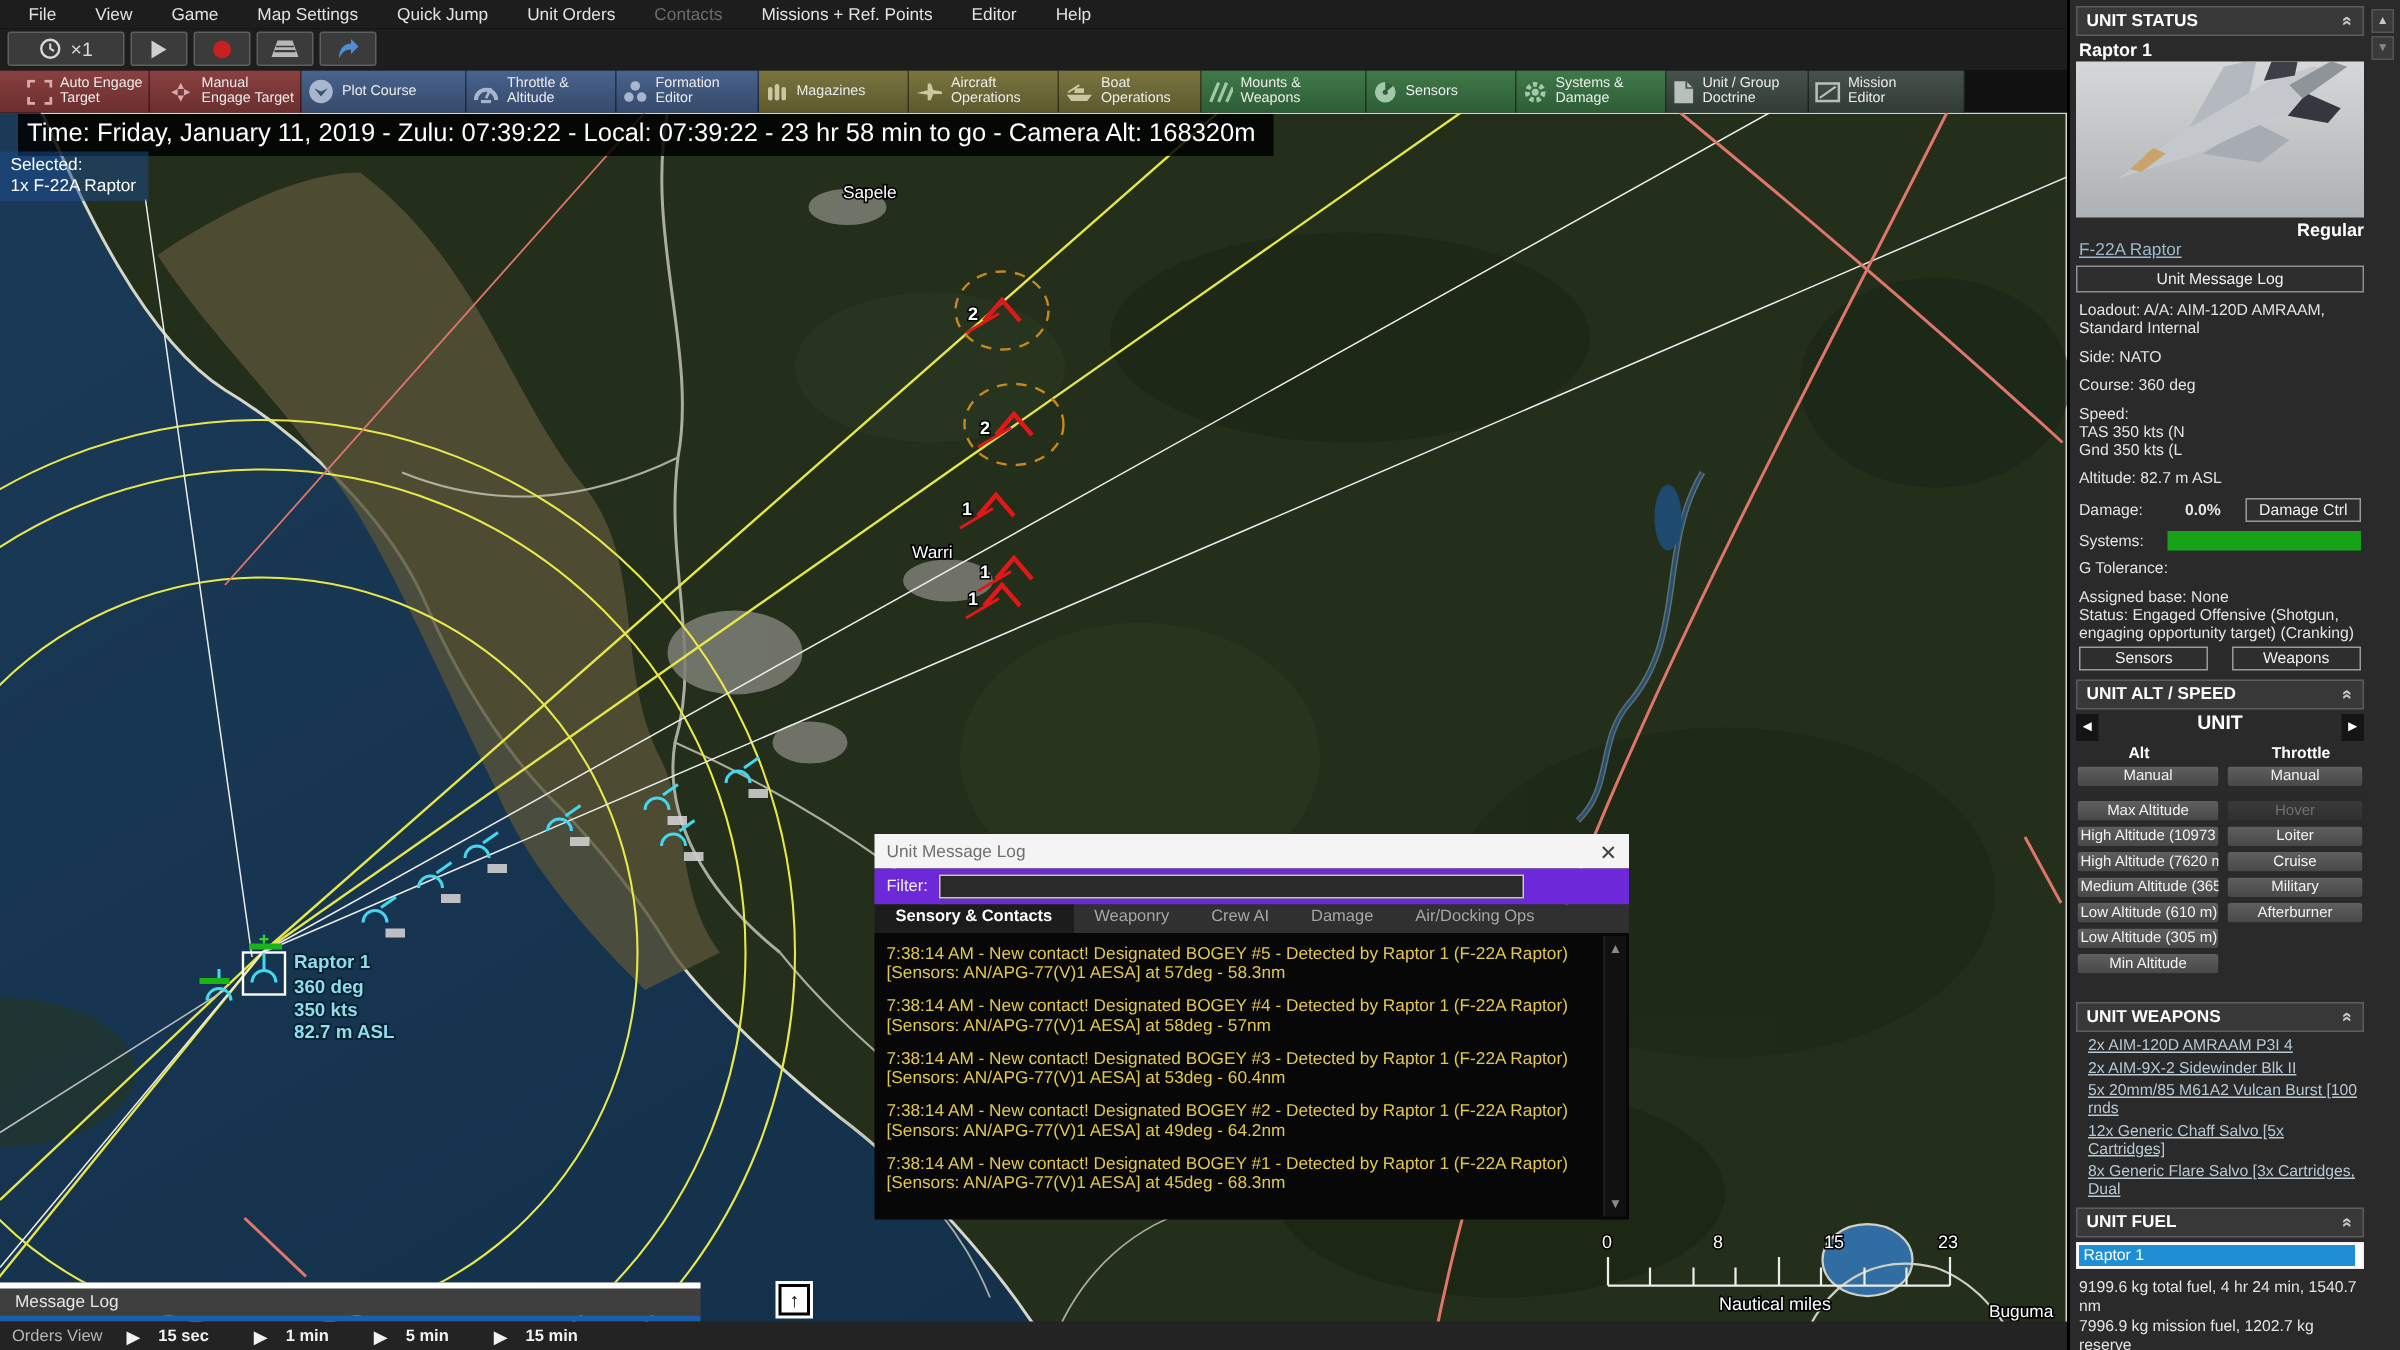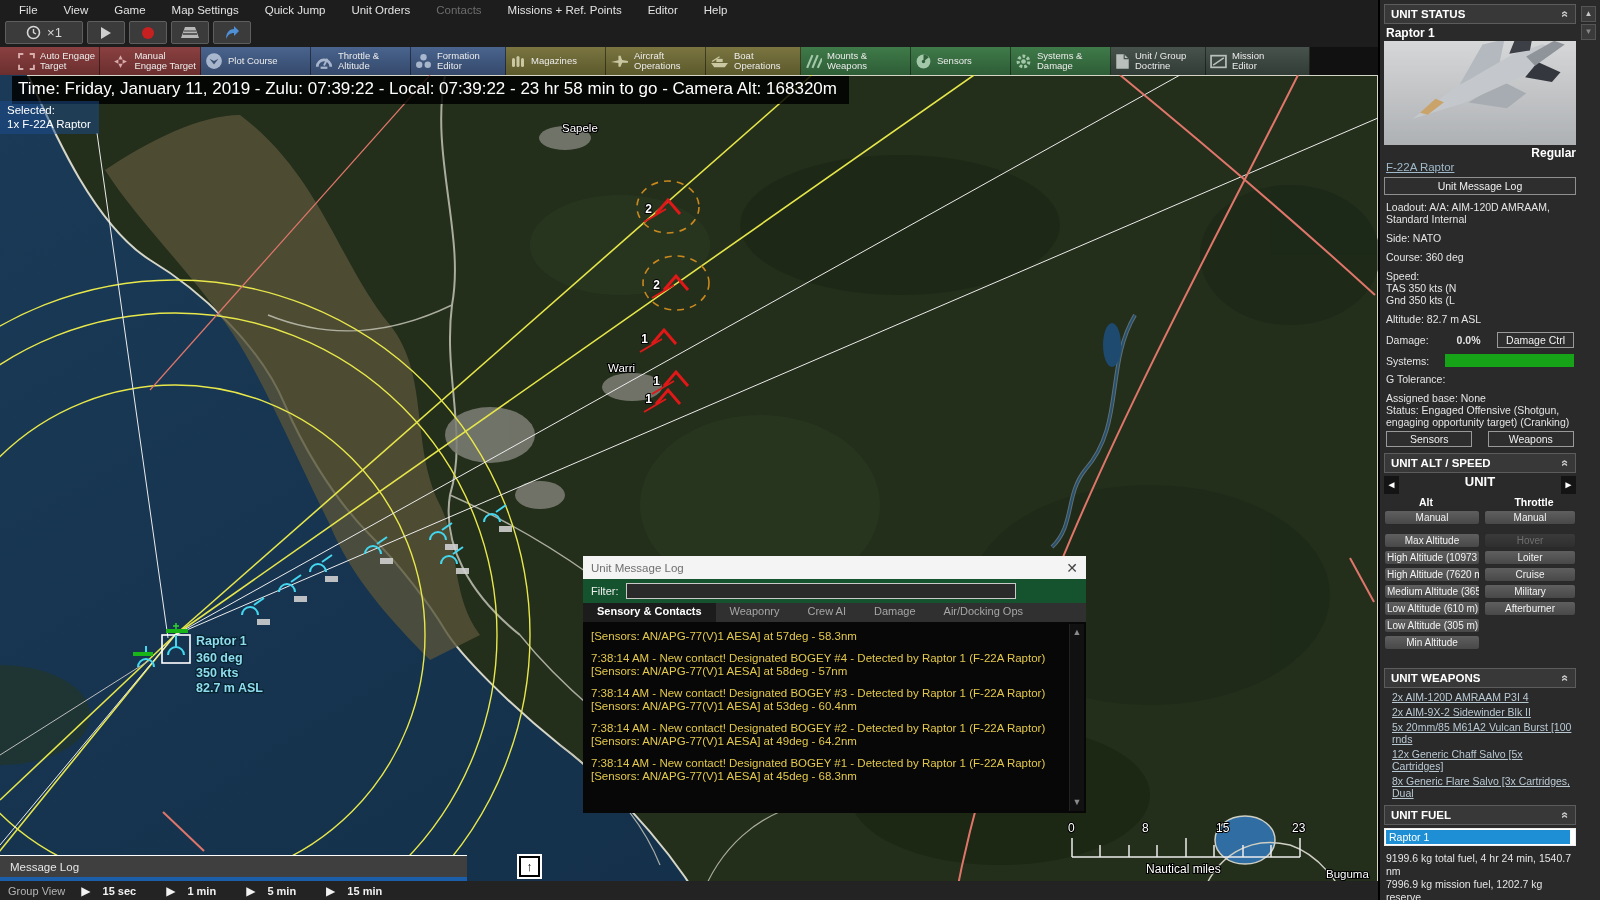--- a/index.html
+++ b/index.html
@@ -46,39 +46,39 @@
 
   
   .selbox { position:absolute; left:0; top:101px; background:rgba(28,78,146,.5);
             color:#fff; font-size:11.5px; padding:2px 8px 3px 7px; line-height:14px; }
 
   
   .dialog { position:absolute; left:583px; top:556px; width:503px; }
   .dlg-title { height:23px; background:#f4f4f4; color:#6f6f6f; font-size:11.5px;
                display:flex; align-items:center; padding:0 8px; }
   .dlg-close { margin-left:auto; color:#444; font-size:14px; line-height:14px; cursor:default; }
-  .dlg-filter { height:24px; background:#14532d; display:flex; align-items:center;
+  .dlg-filter { height:24px; background:#6d28d9; display:flex; align-items:center;
                 padding:0 70px 0 8px; gap:7px; }
   .dlg-filter label { color:#f0f0f0; font-size:11px; }
   .dlg-filter input { flex:1; height:16px; background:#2a2a2a; border:1px solid #c9c9c9;
                       color:#fff; font-size:11px; padding:0 3px; }
   .dlg-tabs { height:19px; background:#303030; display:flex; font-size:11px; color:#a6a6a6; }
   .dlg-tab { padding:2px 14px; }
   .dlg-tab.active { background:#1c1c1c; color:#fff; font-weight:bold; }
   .dlg-body { position:relative; height:191px; background:#070707;
               color:#e3c94b; font-size:11.5px; line-height:13px; padding:8px 24px 0 8px; }
   .dlg-body .msg { margin-bottom:9px; }
   .dlg-scroll { position:absolute; right:2px; top:2px; bottom:2px; width:15px;
                 background:#111; border-left:1px solid #222; display:flex;
                 flex-direction:column; justify-content:space-between; align-items:center;
                 color:#8a8a8a; font-size:9px; padding:2px 0; }
 
   
   .msglogbar { position:absolute; left:0; top:855px; width:467px; height:22px;
-               background:#3f3f3f; border-top:1px solid #ffffff; color:#e5e5e5;
+               background:#3f3f3f; border-top:4px solid #ffffff; color:#e5e5e5;
                font-size:11.5px; display:flex; align-items:center; padding-left:10px; }
   .msglogblue { position:absolute; left:0; top:877px; width:467px; height:4px; background:#1b5faa; }
   .upbtn { position:absolute; left:519px; top:856px; width:21px; height:21px;
            background:#fff; border:2px solid #000; box-shadow:0 0 0 2px #fff;
            color:#000; font-weight:bold; font-size:13px; line-height:17px; text-align:center; }
   .groupbar { position:absolute; left:0; top:881px; width:1378px; height:19px;
               background:#232323; display:flex; align-items:center; font-size:11px; }
   .groupbar .gv { color:#b5b5b5; margin:0 16px 0 8px; }
   .groupbar .tri { color:#f2f2f2; font-size:12px; margin-right:12px; }
   .groupbar .intv { color:#f2f2f2; font-weight:bold; margin-right:30px; }
@@ -508,20 +508,21 @@
     </div>
     <div class="dlg-tabs">
       <span class="dlg-tab active">Sensory &amp; Contacts</span>
       <span class="dlg-tab">Weaponry</span>
       <span class="dlg-tab">Crew AI</span>
       <span class="dlg-tab">Damage</span>
       <span class="dlg-tab">Air/Docking Ops</span>
     </div>
     <div class="dlg-body">
       <div class="msg">
+          <div>7:38:14 AM - New contact! Designated BOGEY #5 - Detected by Raptor 1 (F-22A Raptor)</div>
           <div>[Sensors: AN/APG-77(V)1 AESA] at 57deg - 58.3nm</div>
         </div>
       <div class="msg">
           <div>7:38:14 AM - New contact! Designated BOGEY #4 - Detected by Raptor 1 (F-22A Raptor)</div>
           <div>[Sensors: AN/APG-77(V)1 AESA] at 58deg - 57nm</div>
         </div>
       <div class="msg">
           <div>7:38:14 AM - New contact! Designated BOGEY #3 - Detected by Raptor 1 (F-22A Raptor)</div>
           <div>[Sensors: AN/APG-77(V)1 AESA] at 53deg - 60.4nm</div>
         </div>
@@ -540,21 +541,21 @@
     </div>
   </div>
 
   <div class="msglogbar">
     <span>Message Log</span>
   </div>
   <div class="msglogblue"></div>
   <div class="upbtn"><span>↑</span></div>
 
   <div class="groupbar">
-    <span class="gv">Group View</span>
+    <span class="gv">Orders View</span>
     <span class="tri">▶</span>
     <span class="intv">15 sec</span>
     <span class="tri">▶</span>
     <span class="intv">1 min</span>
     <span class="tri">▶</span>
     <span class="intv">5 min</span>
     <span class="tri">▶</span>
     <span class="intv">15 min</span>
   </div>
 

